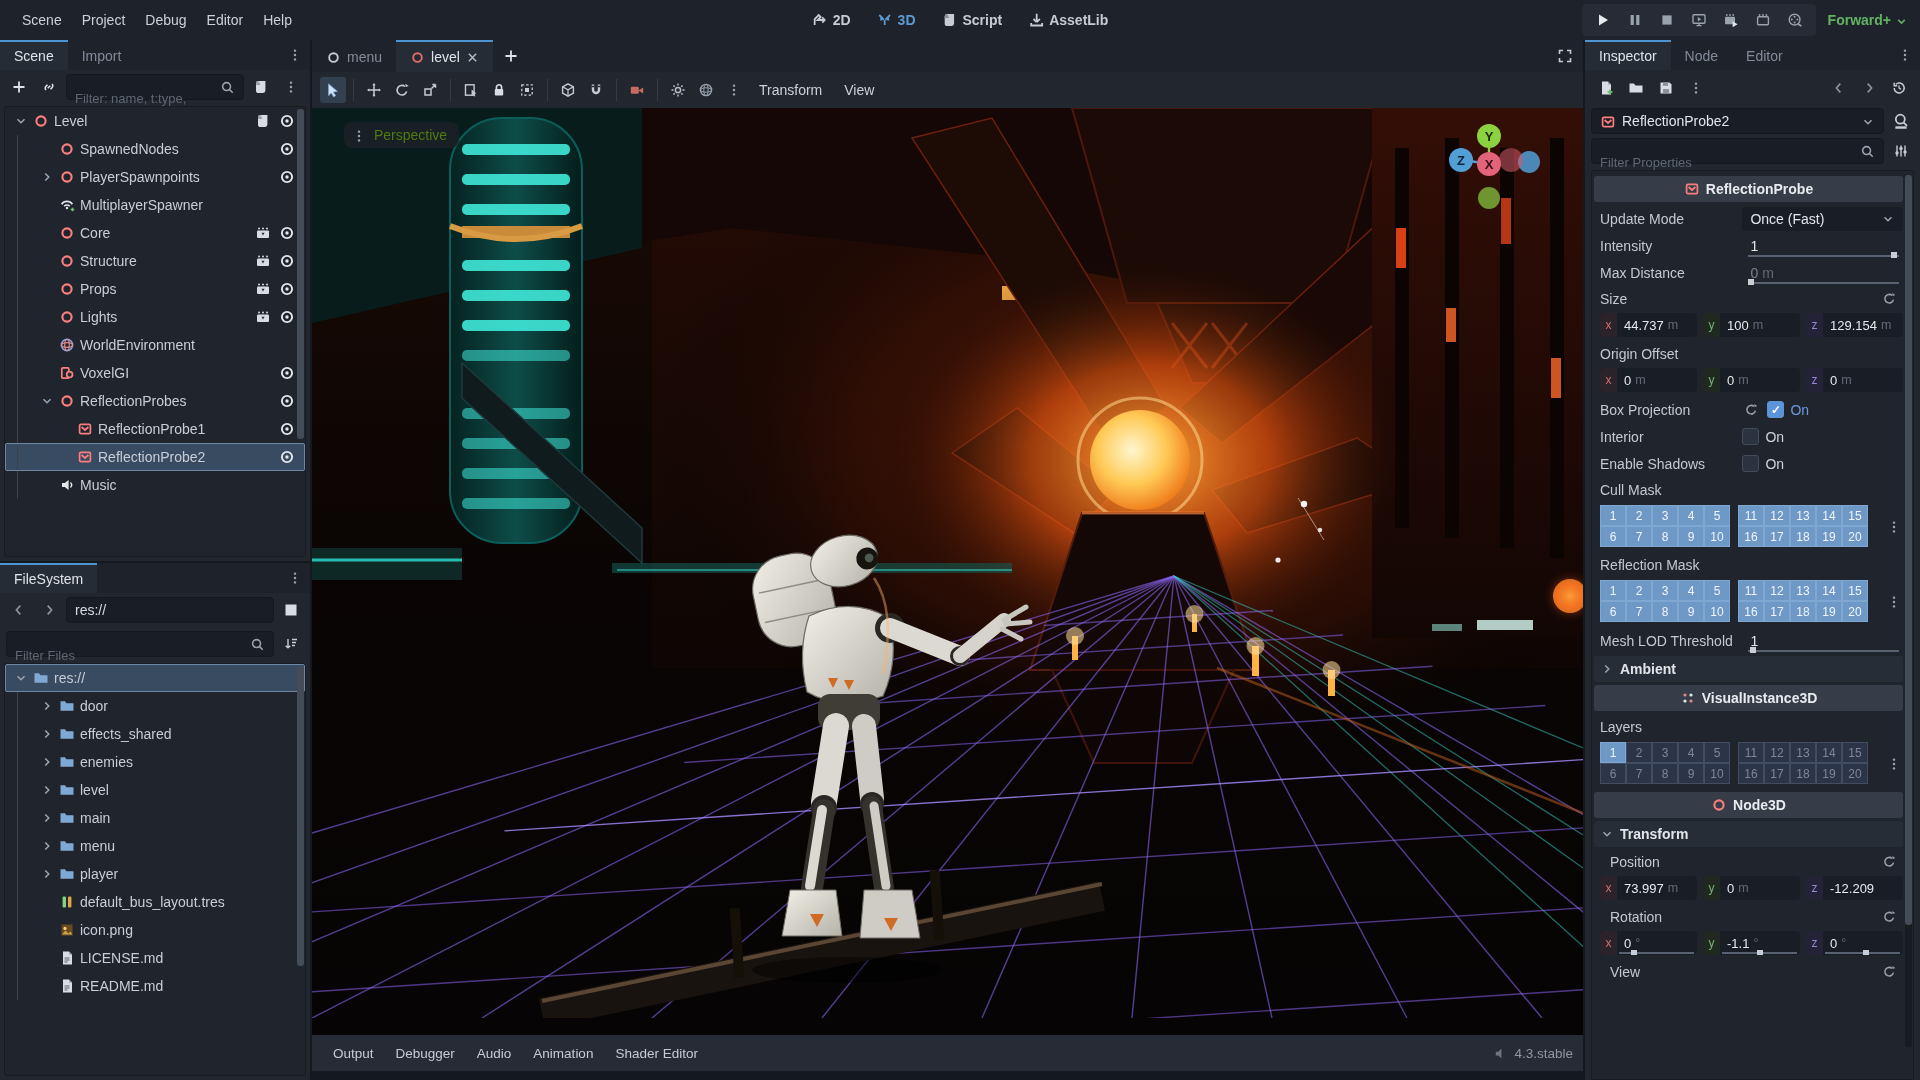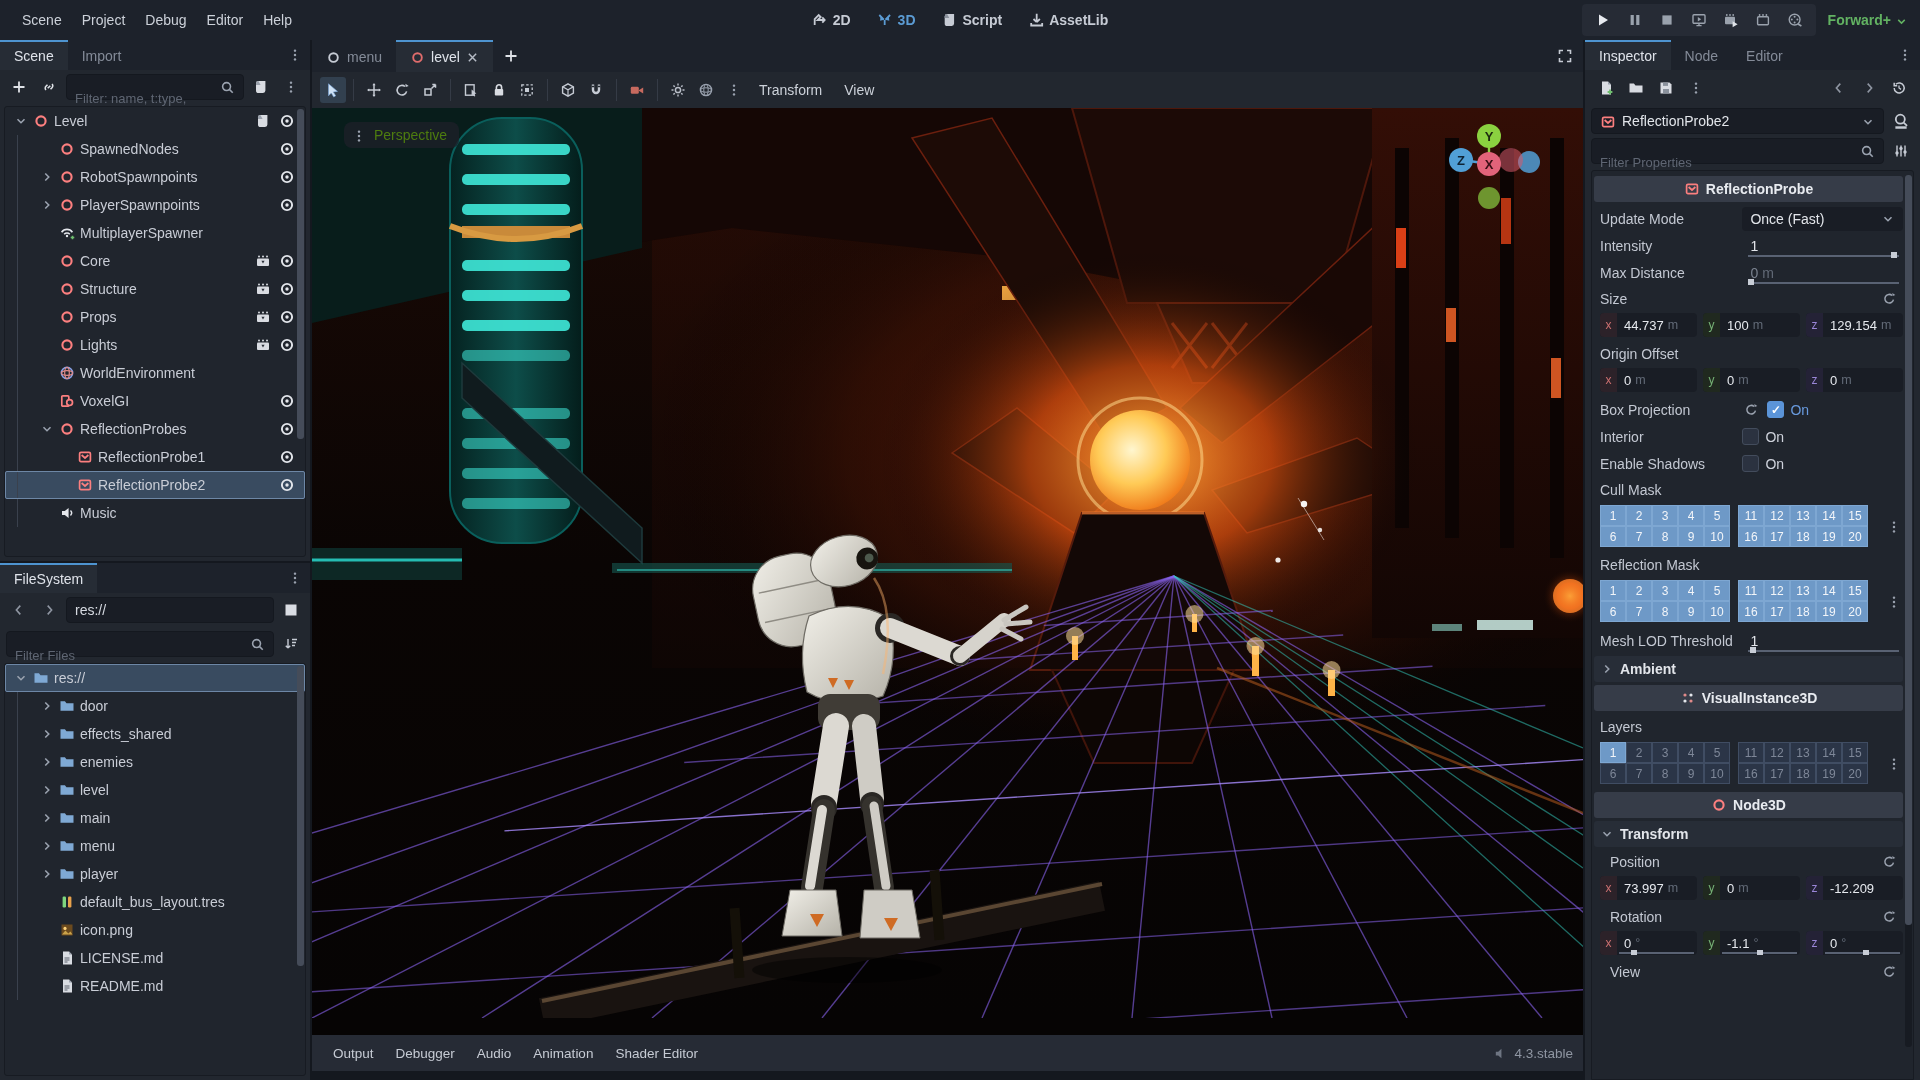--- a/index.html
+++ b/index.html
@@ -308,42 +308,20 @@
           </div>
           <div class="trow">
             <span class="indent" style="width: 18px; border-left: 1px solid rgb(58, 65, 77); align-self: stretch; margin-left: 8px;"></span>
             <span style="width: 14px; display: inline-flex;"></span>
             <span style="display: inline-flex; align-items: center;">
               <svg class="ic" width="16" height="16" viewBox="0 0 16 16" fill="none">
                 <circle cx="8" cy="8" r="4.6" stroke="#fc7f7f" stroke-width="2.1"></circle>
               </svg>
             </span>
             <span class="lbl">SpawnedNodes</span>
-            <span class="trail">
-              <span style="display: inline-flex; align-items: center;">
-                <svg class="ic" width="16" height="16" viewBox="0 0 16 16" fill="none">
-                  <circle cx="8" cy="8" r="5.1" stroke="#e4e7ec" stroke-width="1.9"></circle>
-                  <circle cx="8" cy="8" r="1.7" fill="#e4e7ec"></circle>
-                </svg>
-              </span>
-            </span>
-          </div>
-          <div class="trow">
-            <span class="indent" style="width: 18px; border-left: 1px solid rgb(58, 65, 77); align-self: stretch; margin-left: 8px;"></span>
-            <span style="width: 14px; display: inline-flex;">
-              <svg class="ic" width="14" height="14" viewBox="0 0 16 16" fill="none">
-                <path d="M6 4l4 4-4 4" stroke="#9aa2af" stroke-width="1.8"></path>
-              </svg>
-            </span>
-            <span style="display: inline-flex; align-items: center;">
-              <svg class="ic" width="16" height="16" viewBox="0 0 16 16" fill="none">
-                <circle cx="8" cy="8" r="4.6" stroke="#fc7f7f" stroke-width="2.1"></circle>
-              </svg>
-            </span>
-            <span class="lbl">RobotSpawnpoints</span>
             <span class="trail">
               <span style="display: inline-flex; align-items: center;">
                 <svg class="ic" width="16" height="16" viewBox="0 0 16 16" fill="none">
                   <circle cx="8" cy="8" r="5.1" stroke="#e4e7ec" stroke-width="1.9"></circle>
                   <circle cx="8" cy="8" r="1.7" fill="#e4e7ec"></circle>
                 </svg>
               </span>
             </span>
           </div>
           <div class="trow">

